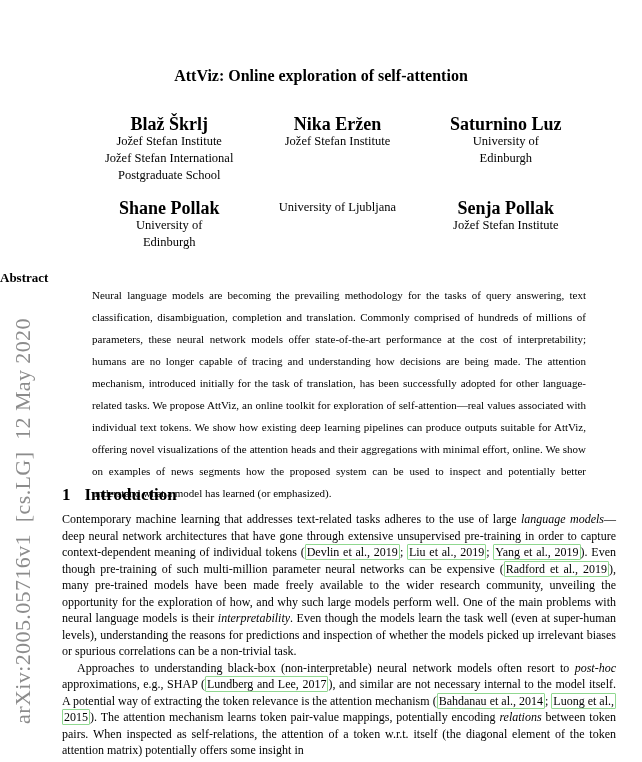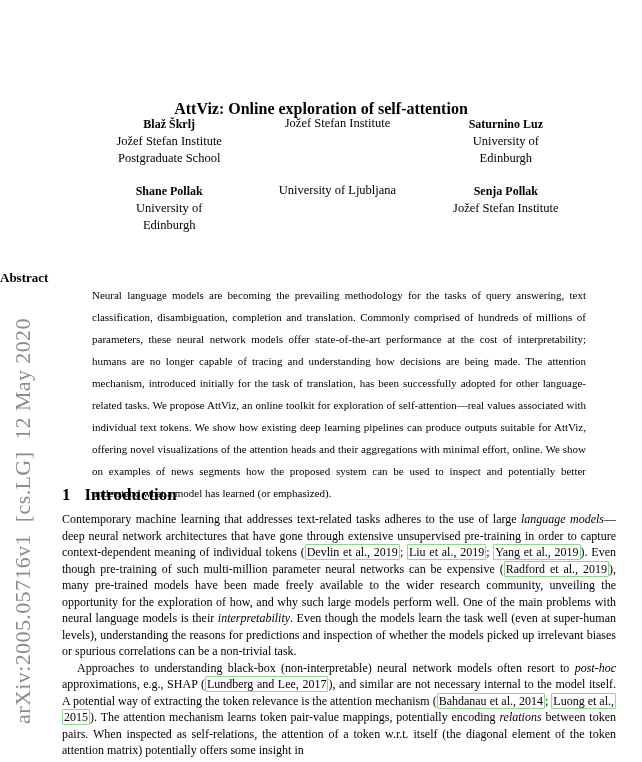--- a/index.html
+++ b/index.html
@@ -14,27 +14,27 @@
     position:absolute; left:10px; top:757px; width:472px;
     transform-origin:0 0; transform:rotate(-90deg);
     font-size:22px; color:#8c8c8c; text-align:center;
     white-space:pre; letter-spacing:0.4px;
   }
 
   .title {
     position:absolute; top:66px; left:0; width:642px;
     text-align:center; font-size:16px; font-weight:bold; line-height:20px;
   }
-  .tline { display:block;margin-top:33px; }
+  .tline { display:block; }
 
   .authors { position:absolute; top:115px; left:85px; width:505px; }
   .author-row { display:grid; grid-template-columns:1fr 1fr 1fr; }
   .author-row + .author-row { margin-top:15px; }
   .author { text-align:center; font-size:12.5px; line-height:17px; }
-  .author-name { font-weight:bold; font-size:12px; line-height:18px; }
+  .author-name { font-weight:bold; font-size:18px; line-height:18px; }
 
   .abstract-heading {
     position:absolute; top:270px; left:0; width:642px;
     font-size:13px; font-weight:bold;
   }
   .abstract-text {
     position:absolute; top:284px; left:92px; width:494px;
     font-size:11px; line-height:22px; text-align:justify;
   }
 
@@ -67,23 +67,25 @@
 
   <h1 class="title">
       <span class="tline">AttViz: Online exploration of self-attention</span>
     </h1>
 
   <div class="authors">
     <div class="author-row" id="author-row-0">
         <div class="author">
           <div class="author-name">Blaž Škrlj</div>
           <div class="author-affiliation">Jožef Stefan Institute</div>
+          <div class="author-affiliation">Jožef Stefan International</div>
           <div class="author-affiliation">Postgraduate School</div>
         </div>
         <div class="author">
+          <div class="author-name">Nika Eržen</div>
           <div class="author-affiliation">Jožef Stefan Institute</div>
         </div>
         <div class="author">
           <div class="author-name">Saturnino Luz</div>
           <div class="author-affiliation">University of</div>
           <div class="author-affiliation">Edinburgh</div>
         </div>
       </div>
     <div class="author-row" id="author-row-1">
         <div class="author">

